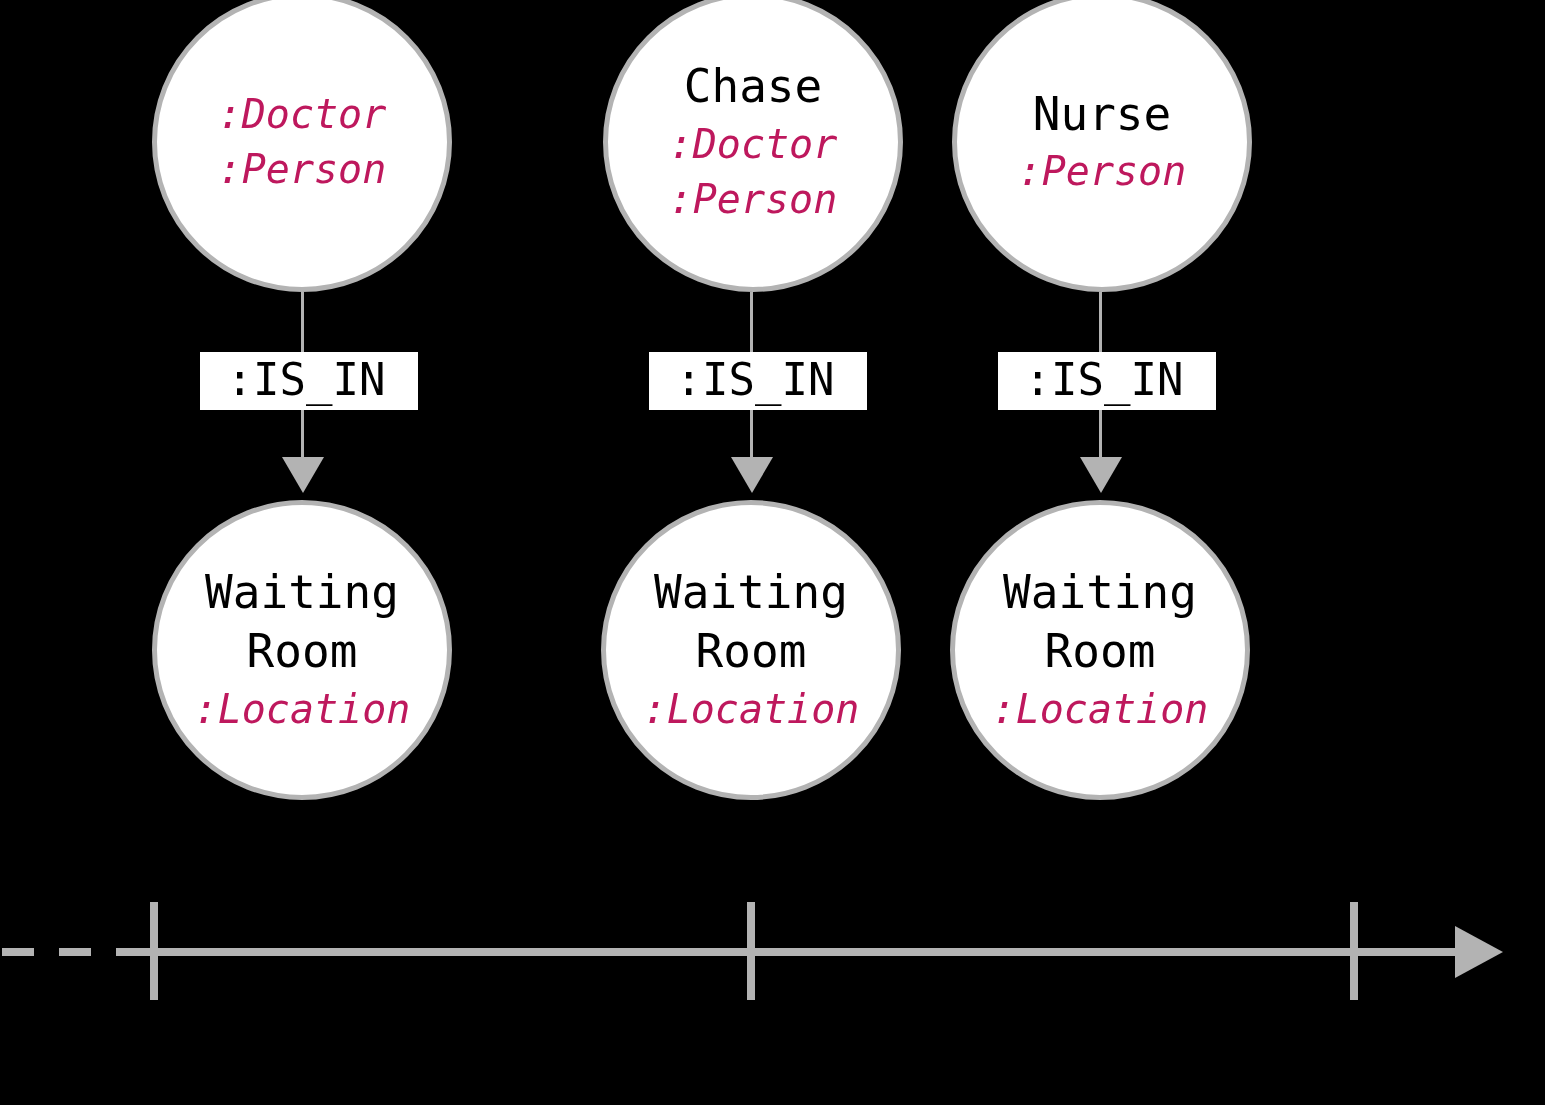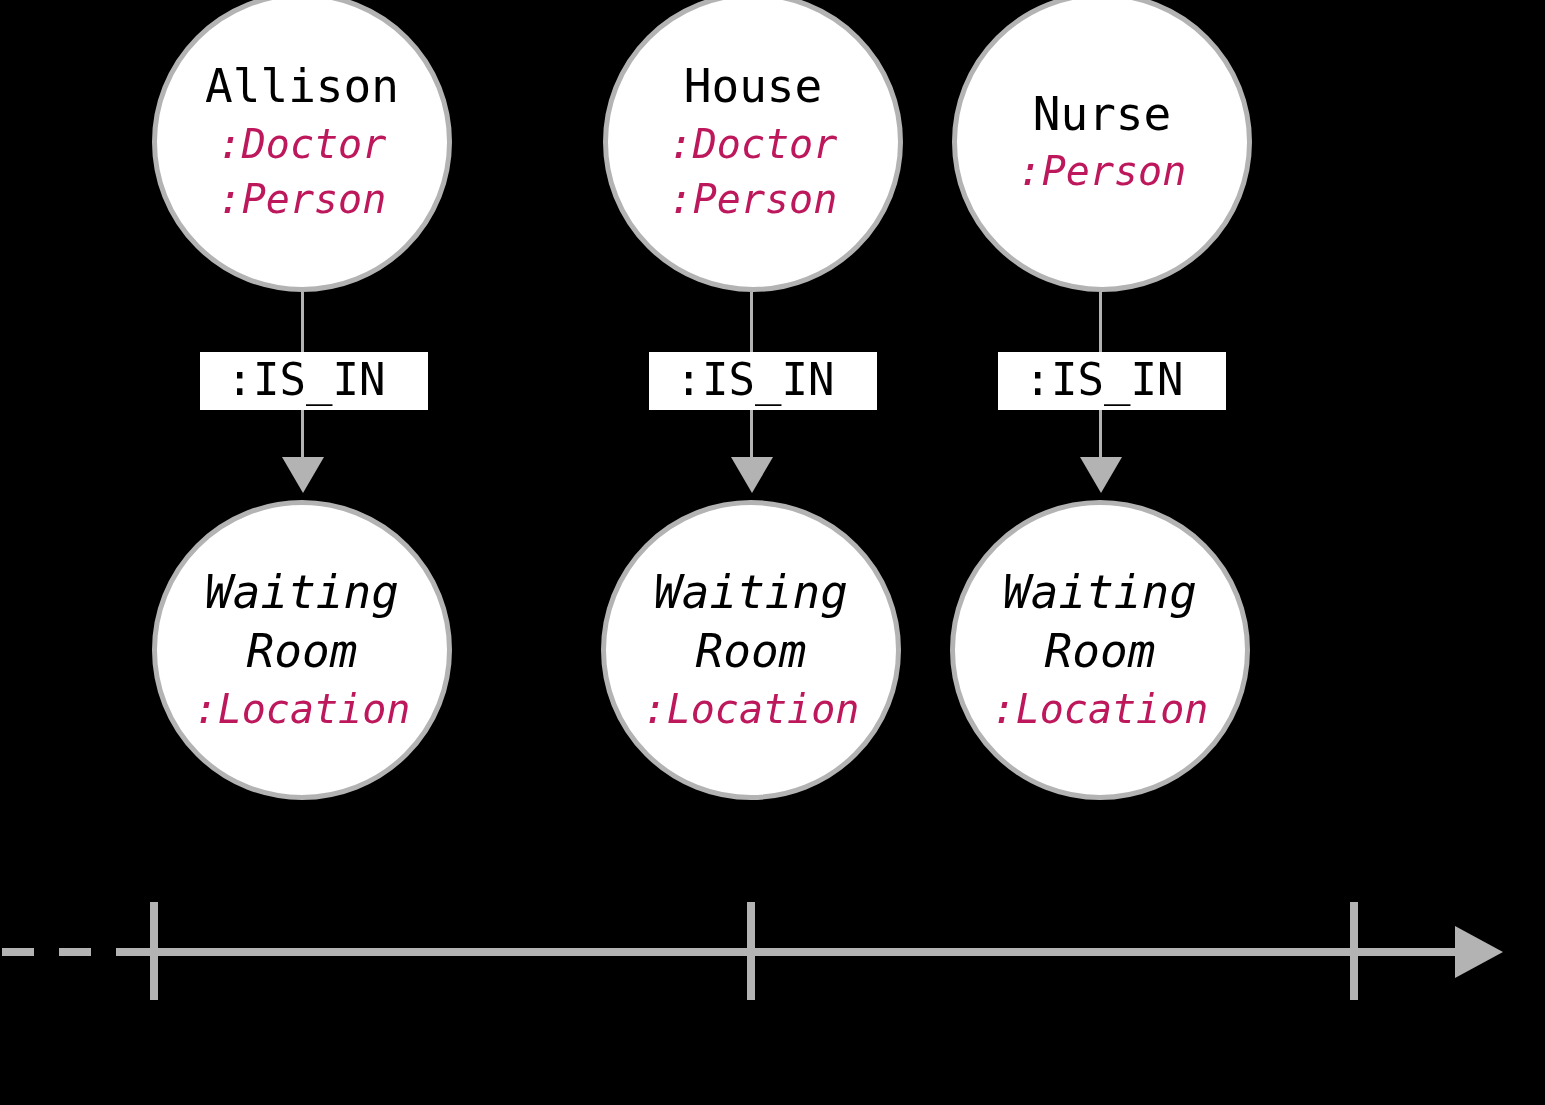--- a/index.html
+++ b/index.html
@@ -30,21 +30,20 @@
     color: #000000;
     font-size: 46px;
     line-height: 1.30;
     font-family: "DejaVu Sans Mono", "Liberation Mono", monospace;
     white-space: nowrap;
     text-align: center;
   }
   .node-title.two-line {
     white-space: normal;
     width: 230px;
-    font-style: italic;
   }
   .node-label {
     color: #be185d;
     font-size: 40px;
     line-height: 1.38;
     font-family: "DejaVu Sans Mono", "Liberation Mono", monospace;
     white-space: nowrap;
     text-align: left;
     font-style: italic;
   }
@@ -60,21 +59,21 @@
     border-left: 21px solid transparent;
     border-right: 21px solid transparent;
     border-top: 36px solid #b3b3b3;
   }
   .edge-label {
     position: absolute;
     background: #ffffff;
     color: #000000;
     font-size: 44px;
     line-height: 1;
-    padding: 6px 20px 8px 4px;
+    padding: 6px 10px 8px 4px;
     font-family: "DejaVu Sans Mono", "Liberation Mono", monospace;
     white-space: nowrap;
     text-align: center;
   }
   .axis-line {
     position: absolute;
     height: 8px;
     background: #b3b3b3;
   }
   .axis-dash {
@@ -95,36 +94,35 @@
     border-bottom: 26px solid transparent;
     border-left: 48px solid #b3b3b3;
   }
 </style>
 </head>
 <body>
 
 <div id="stage">
 
   <div class="node" style="left:152px; top:-8px; width:300px; height:300px;">
-    <div class="node-title">Allison</div>
     <div class="node-label">:Doctor</div>
     <div class="node-label">:Person</div>
   </div>
 
   <div class="edge-line" style="left:301px; top:292px; height:175px;"></div>
   <div class="edge-arrow" style="left:282px; top:457px;"></div>
   <div class="edge-label" style="left:200px; top:352px; width:204px;">:IS_IN</div>
 
   <div class="node" style="left:152px; top:500px; width:300px; height:300px;">
     <div class="node-title two-line">Waiting Room</div>
     <div class="node-label">:Location</div>
   </div>
 
   <div class="node" style="left:603px; top:-8px; width:300px; height:300px;">
-    <div class="node-title">House</div>
+    <div class="node-title">Chase</div>
     <div class="node-label">:Doctor</div>
     <div class="node-label">:Person</div>
   </div>
 
   <div class="edge-line" style="left:750px; top:292px; height:175px;"></div>
   <div class="edge-arrow" style="left:731px; top:457px;"></div>
   <div class="edge-label" style="left:649px; top:352px; width:204px;">:IS_IN</div>
 
   <div class="node" style="left:601px; top:500px; width:300px; height:300px;">
     <div class="node-title two-line">Waiting Room</div>

